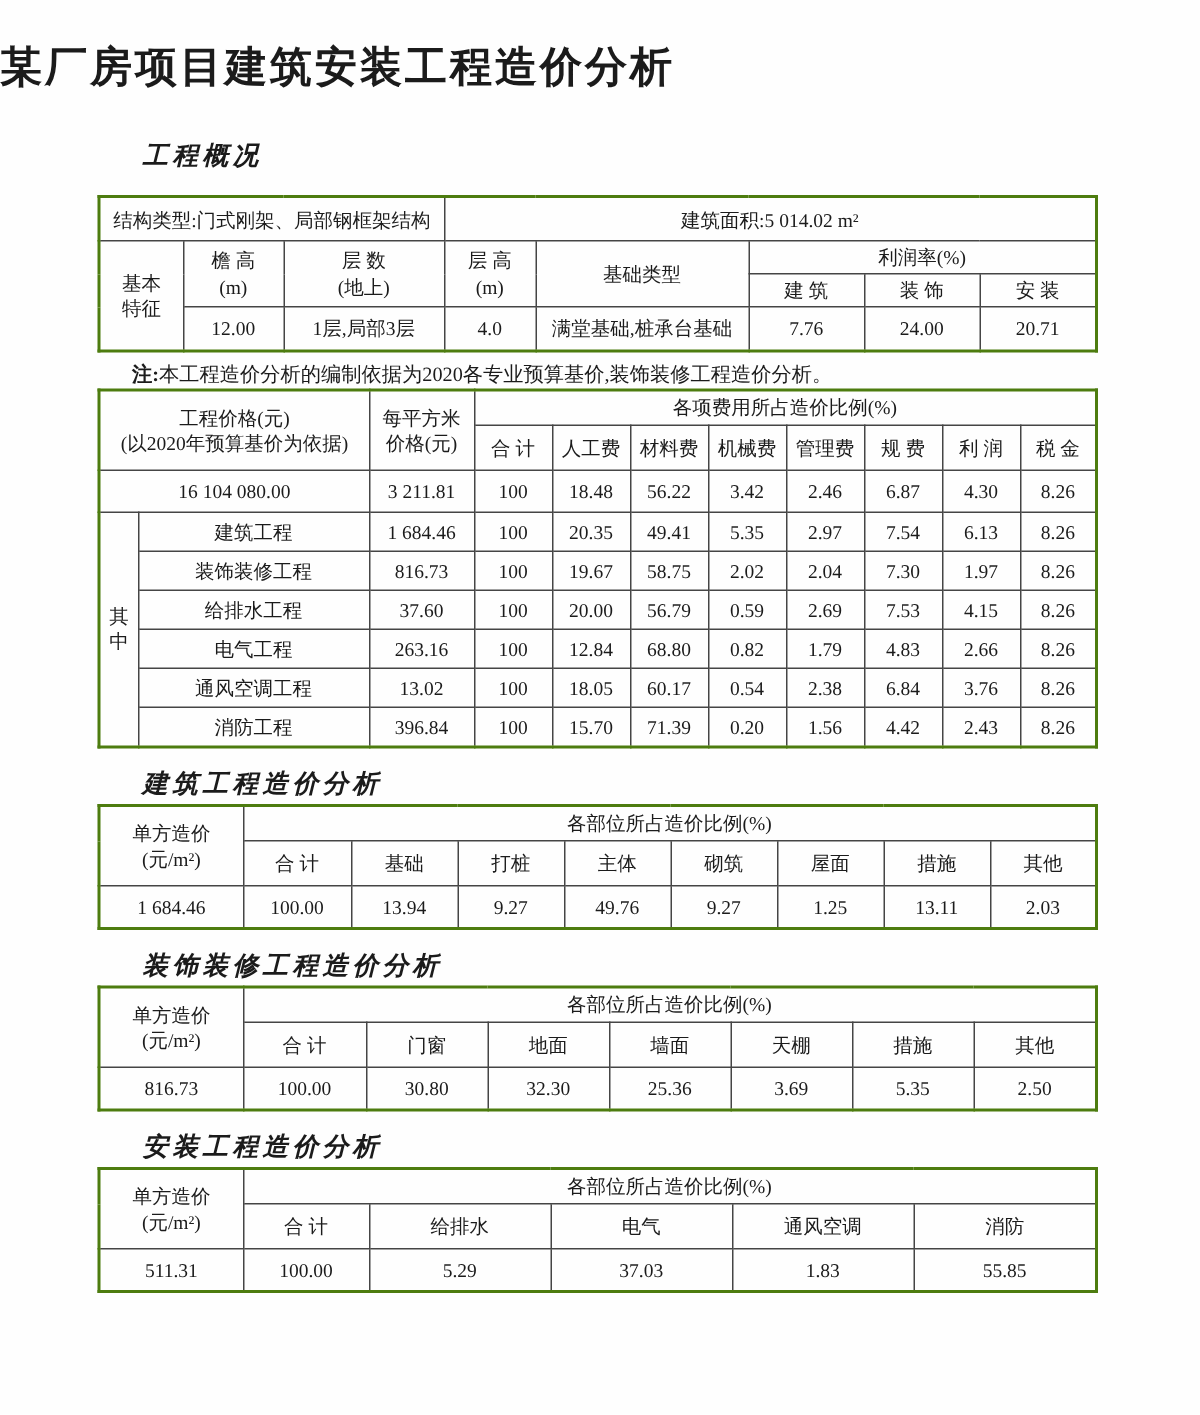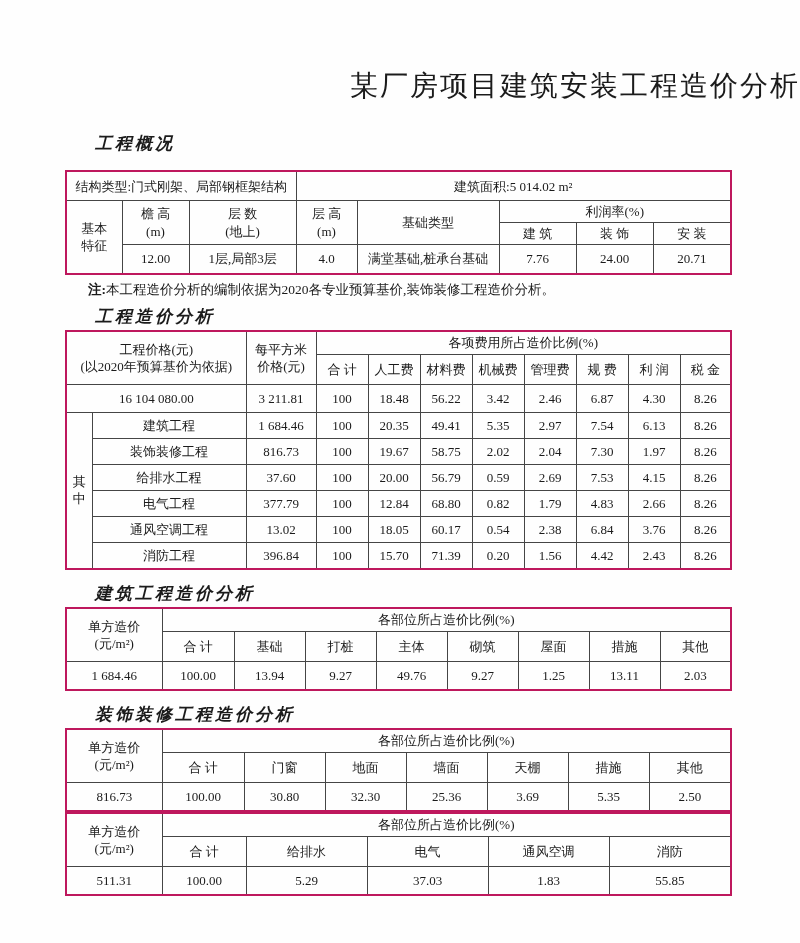--- a/index.html
+++ b/index.html
@@ -8,40 +8,40 @@
   }
   .page {
     width: 800px; height: 943px;
     background: #fefefe;
     color: #1b1b1b;
     font-family: "Liberation Serif", "DejaVu Serif", serif;
     overflow: hidden;
     position: relative;
   }
   .title {
-    margin: 0; padding-top: 68px;
-    text-align: right;
-    font-size: 28px; font-weight: normal;
+    margin: 0; padding-top: 28px;
+    text-align: left;
+    font-size: 28px; font-weight: bold;
     letter-spacing: 2px;
     line-height: 1.3;
   }
   .sec {
     margin: 30px 0 16px 95px;
     font-size: 17px; font-weight: bold; font-style: italic;
     letter-spacing: 3px;
     line-height: 20px;
   }
   .sec.tight { margin: 14px 0 3px 95px; }
   .sec.after-note { margin: 8px 0 3px 95px; }
   table.tbl {
     border-collapse: collapse;
     table-layout: fixed;
     width: 665px;
     margin-left: 65px;
-    border: 2px solid #be185d;
+    border: 2px solid #4d7c0f;
   }
   table.tbl th, table.tbl td {
     border: 1px solid #454545;
     text-align: center;
     vertical-align: middle;
     font-size: 13px;
     font-weight: normal;
     padding: 2px 2px;
     white-space: pre-line;
     line-height: 1.32;
@@ -108,21 +108,20 @@
       <td>满堂基础,桩承台基础</td>
       <td>7.76</td>
       <td>24.00</td>
       <td>20.71</td>
     </tr>
   </tbody>
     </table>
 
   <p class="note"><b>注:</b><span>本工程造价分析的编制依据为2020各专业预算基价,装饰装修工程造价分析。</span></p>
 
-  <h2 class="sec after-note">工程造价分析</h2>
   <table class="tbl">
     <colgroup>
       <col style="width:26px">
         <col style="width:154px">
         <col style="width:70px">
       <col style="width:52px">
         <col style="width:52px">
         <col style="width:52px">
         <col style="width:52px">
       <col style="width:52px">
@@ -193,21 +192,21 @@
       <td>20.00</td>
       <td>56.79</td>
       <td>0.59</td>
       <td>2.69</td>
       <td>7.53</td>
       <td>4.15</td>
       <td>8.26</td>
     </tr>
     <tr class="h26">
       <td>电气工程</td>
-      <td>377.79</td>
+      <td>263.16</td>
       <td>100</td>
       <td>12.84</td>
       <td>68.80</td>
       <td>0.82</td>
       <td>1.79</td>
       <td>4.83</td>
       <td>2.66</td>
       <td>8.26</td>
     </tr>
     <tr class="h26">
@@ -313,20 +312,21 @@
       <td>30.80</td>
       <td>32.30</td>
       <td>25.36</td>
       <td>3.69</td>
       <td>5.35</td>
       <td>2.50</td>
     </tr>
   </tbody>
     </table>
 
+  <h2 class="sec tight">安装工程造价分析</h2>
   <table class="tbl">
     <colgroup>
       <col style="width:96px">
         <col style="width:84px">
         <col style="width:121px">
       <col style="width:121px">
         <col style="width:121px">
         <col style="width:122px">
     </colgroup>
     <tbody>

